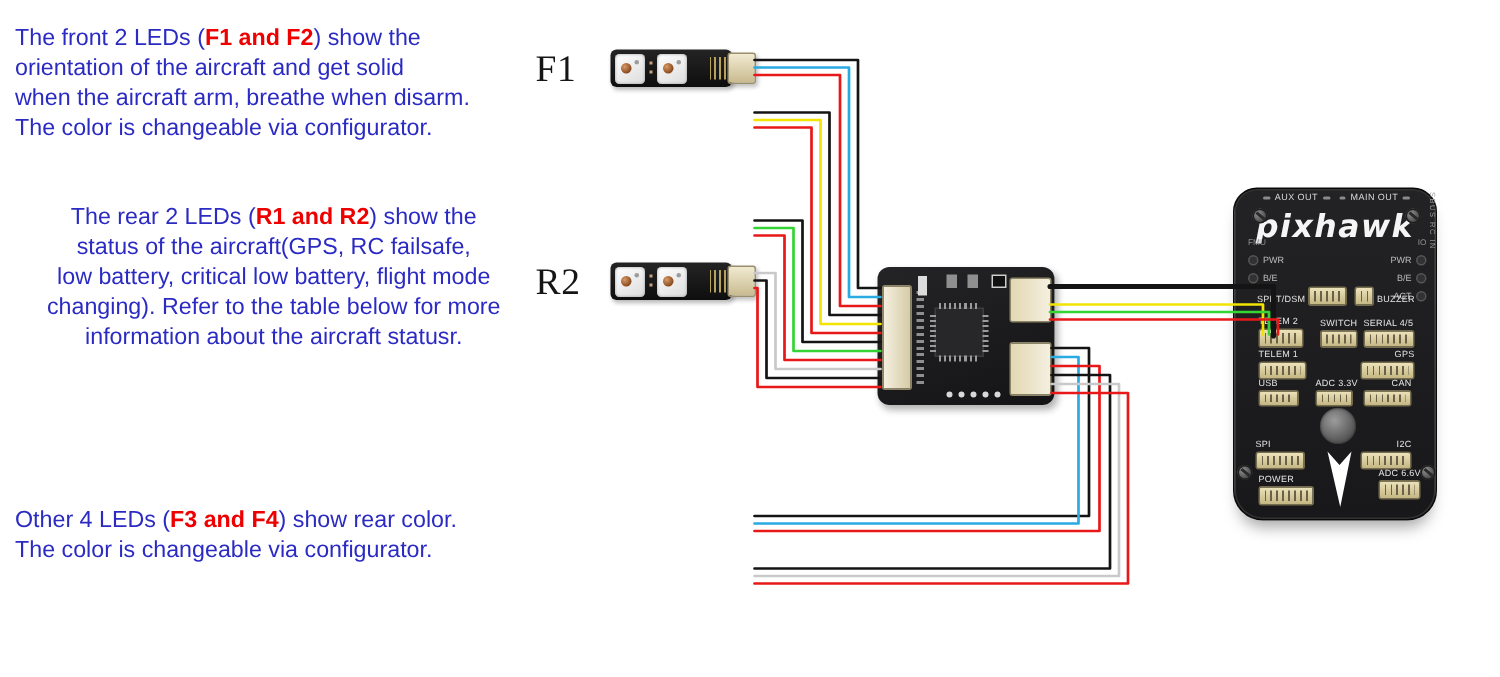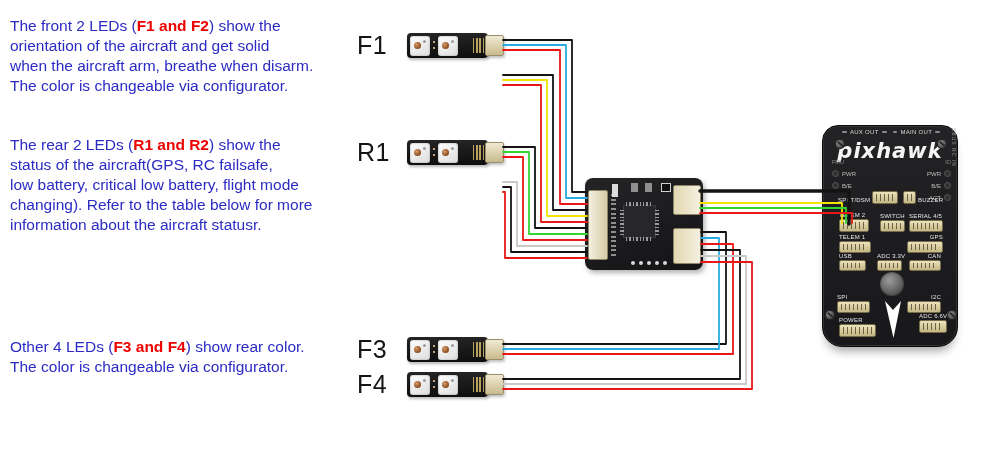--- a/index.html
+++ b/index.html
@@ -4,24 +4,24 @@
 <title>LED Wiring Diagram</title>
 <style>
   html,body{margin:0;padding:0;background:#fff;}
   #canvas{position:relative;width:1000px;height:451px;background:#ffffff;overflow:hidden;
           font-family:"Liberation Sans","DejaVu Sans",sans-serif;}
 
   
   .note{position:absolute;left:10px;width:345px;font-size:15.5px;line-height:20px;
         white-space:pre-line;color:#2b2bc4;}
   .note strong{color:#ee0000;font-weight:bold;}
-  #note1{top:16px;} #note2{top:135px;} #note3{top:337px;}
-
-  
-  .strip{position:absolute;left:357px;height:25px;display:flex;align-items:center;}
+  #note1{top:16px;} #note2{top:135px;text-align:center;} #note3{top:337px;}
+
+  
+  .strip{position:absolute;left:357px;height:25px;display:flex;font-family:Liberation Serif, serif;}
   .strip-label{width:42px;font-size:25px;color:#151515;letter-spacing:.5px;}
   .strip-board{position:relative;width:97px;height:25px;margin-left:8px;}
   .strip-pcb{position:absolute;left:0;top:0;width:81px;height:25px;background:linear-gradient(180deg,#242424,#0e0e0e);
              border-radius:4px;box-shadow:1px 2px 3px rgba(0,0,0,.28);}
   .led{position:absolute;top:2.5px;width:20px;height:20px;background:linear-gradient(145deg,#ffffff,#dcdcdc);
        border-radius:3px;box-shadow:inset 0 0 2px #9a9a9a;}
   .led::before{content:'';position:absolute;left:4px;top:6px;width:7px;height:7px;border-radius:50%;
        background:radial-gradient(circle at 35% 35%,#d89a66,#8a4a1f 70%);}
   .led::after{content:'';position:absolute;left:13px;top:4px;width:3px;height:3px;border-radius:50%;background:#9c9c9c;}
   .led.l1{left:3px;} .led.l2{left:31px;}
@@ -141,56 +141,34 @@
       <div class="strip-pcb"></div>
       <div class="led l1"></div>
       <div class="led l2"></div>
       <div class="strip-dots"></div>
       <div class="strip-pins"></div>
       <div class="strip-conn"></div>
     </div>
   </div>
 
 
-  <div class="strip" style="top:140px">
-    <div class="strip-label">R1</div>
+
+  <div class="strip" style="top:175px">
+    <div class="strip-label">R2</div>
     <div class="strip-board">
       <div class="strip-pcb"></div>
       <div class="led l1"></div>
       <div class="led l2"></div>
       <div class="strip-dots"></div>
       <div class="strip-pins"></div>
       <div class="strip-conn"></div>
     </div>
   </div>
 
 
-  <div class="strip" style="top:337px">
-    <div class="strip-label">F3</div>
-    <div class="strip-board">
-      <div class="strip-pcb"></div>
-      <div class="led l1"></div>
-      <div class="led l2"></div>
-      <div class="strip-dots"></div>
-      <div class="strip-pins"></div>
-      <div class="strip-conn"></div>
-    </div>
-  </div>
-
-  <div class="strip" style="top:372px">
-    <div class="strip-label">F4</div>
-    <div class="strip-board">
-      <div class="strip-pcb"></div>
-      <div class="led l1"></div>
-      <div class="led l2"></div>
-      <div class="strip-dots"></div>
-      <div class="strip-pins"></div>
-      <div class="strip-conn"></div>
-    </div>
-  </div>
 
   <div id="ctrl">
     <div class="c-conn-left"></div>
     <div class="c-pins-left"></div>
     <div class="c-reg"></div>
     <div class="c-chip">
       <div class="pt"></div>
         <div class="pb"></div>
         <div class="pl"></div>
         <div class="pr"></div>

